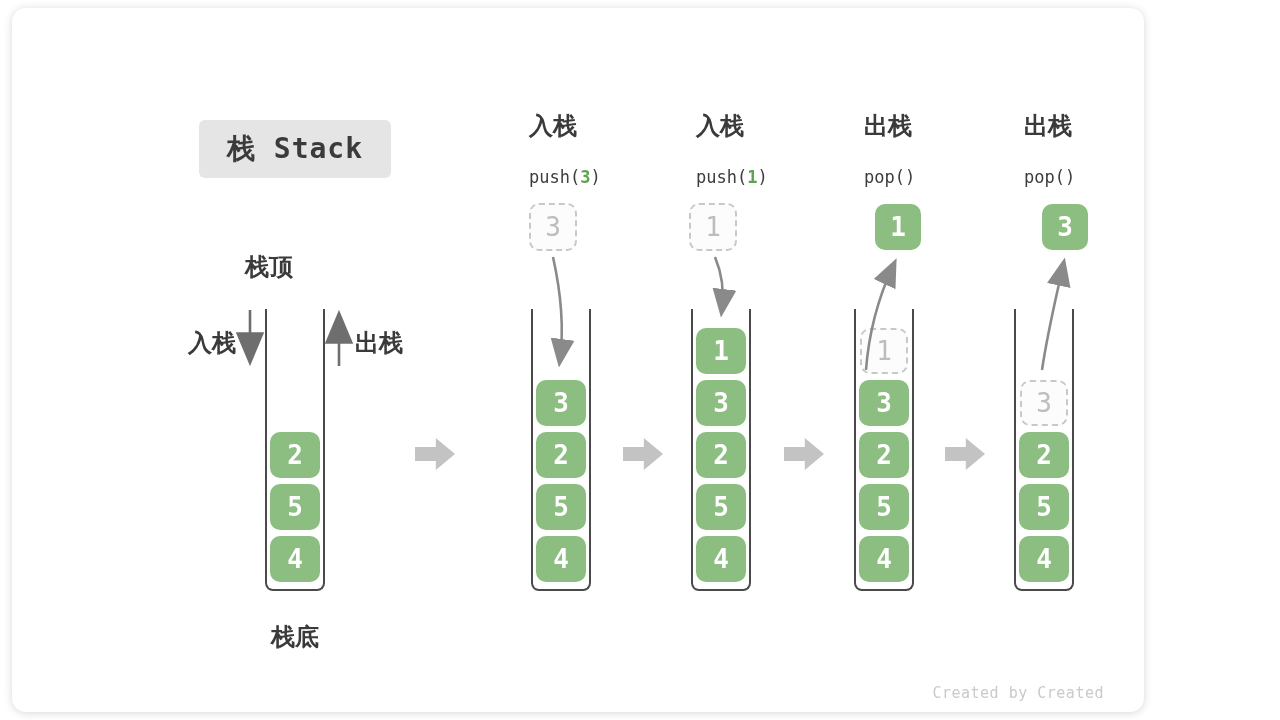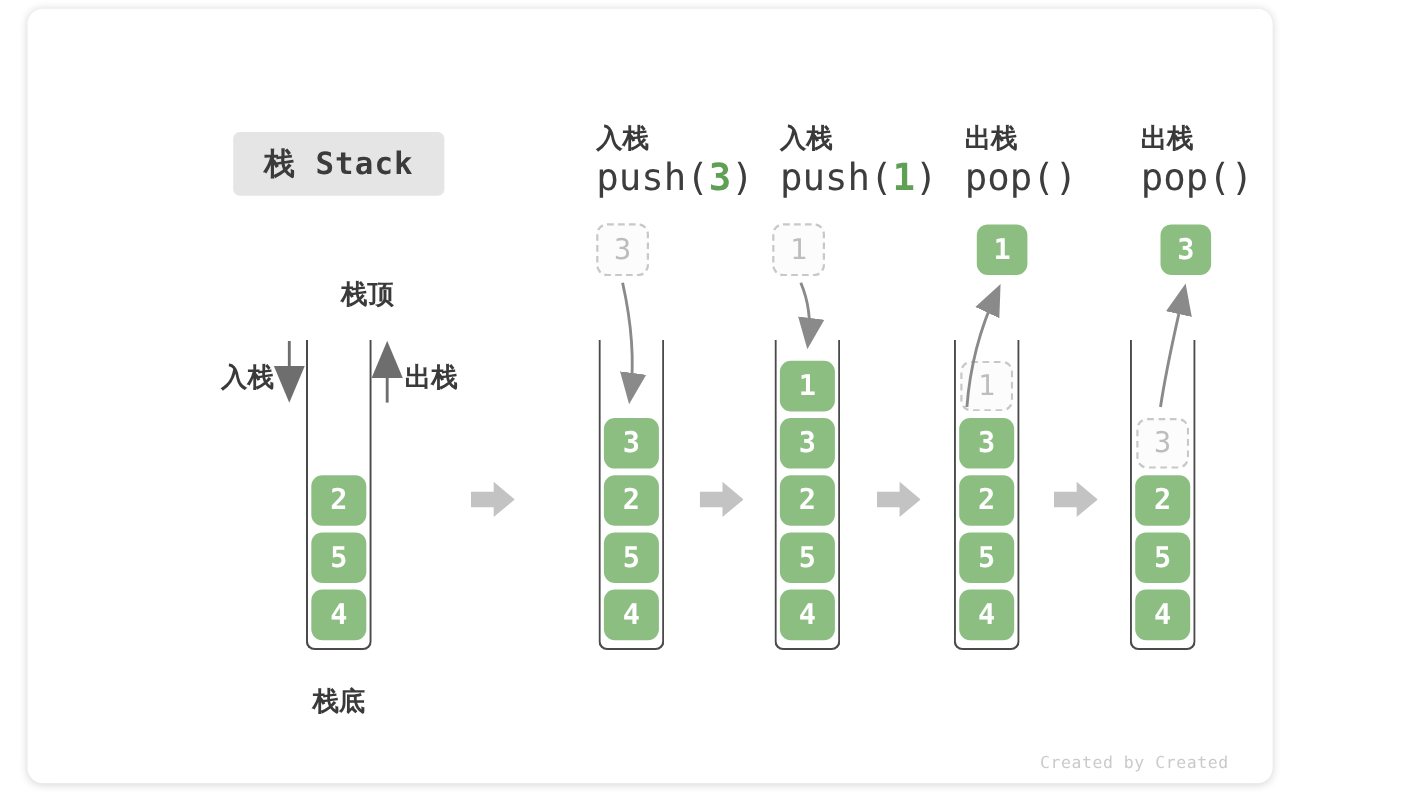--- a/index.html
+++ b/index.html
@@ -2,21 +2,21 @@
 <html><head>
 <meta charset="utf-8">
 <style>
   * { margin: 0; padding: 0; box-sizing: border-box; }
   html, body { width: 1280px; height: 720px; background: #ffffff; }
   body { font-family: "DejaVu Sans", "Liberation Sans", sans-serif; }
 
   .stage { position: relative; width: 1280px; height: 720px; overflow: hidden; }
 
   .card {
-    position: absolute; left: 25px; top: 8px; width: 1132px; height: 704px;
+    position: absolute; left: 12px; top: 8px; width: 1132px; height: 704px;
     background: #ffffff; border-radius: 14px;
     box-shadow: 0 1px 8px rgba(0,0,0,0.16);
   }
 
   .title-box {
     position: absolute; left: 187px; top: 112px; width: 192px; height: 58px;
     background: #e5e5e5; border-radius: 6px;
     display: flex; align-items: center; justify-content: center;
     font-family: "DejaVu Sans Mono", "Liberation Mono", monospace;
     font-size: 28px; font-weight: bold; color: #3b3b3b; letter-spacing: 1px;
@@ -24,21 +24,21 @@
 
   .cn-label {
     position: absolute; font-size: 24px; font-weight: bold; color: #3a3a3a;
     white-space: nowrap;
   }
 
   .op-block { position: absolute; top: 102px; }
   .op-name { font-size: 24px; font-weight: bold; color: #3a3a3a; line-height: 32px; }
   .op-code {
     font-family: "DejaVu Sans Mono", "Liberation Mono", monospace;
-    font-size: 34px; color: #3d3d3d; line-height: 32px; margin-top: 4px;
+    font-size: 17px; color: #3d3d3d; line-height: 32px; margin-top: 19px;
     white-space: nowrap;
   }
   .op-code .arg { color: #5fa054; font-weight: bold; }
 
   .container {
     position: absolute; top: 301px; width: 60px; height: 282px;
     border-left: 2px solid #4a4a4a; border-right: 2px solid #4a4a4a;
     border-bottom: 2px solid #4a4a4a;
     border-bottom-left-radius: 8px; border-bottom-right-radius: 8px;
     background: #ffffff;
@@ -85,21 +85,21 @@
 </head>
 <body>
 
 <div class="stage">
   <div class="card">
 
     <div class="title-box">
       <span>栈 Stack</span>
     </div>
 
-    <div class="cn-label" style="left:233px; top:243px; width:100px; text-align:right;">栈顶</div>
+    <div class="cn-label" style="left:233px; top:243px; width:100px; text-align:left;">栈顶</div>
     <div class="cn-label" style="left:233px; top:613px; width:100px; text-align:center;">栈底</div>
     <div class="cn-label" style="left:160px; top:319px; width:64px; text-align:right;">入栈</div>
     <div class="cn-label" style="left:343px; top:319px; width:64px; text-align:left;">出栈</div>
 
     <div class="op-block" style="left:517px;">
       <div class="op-name">入栈</div>
       <div class="op-code"><span>push(</span><span class="arg">3</span><span>)</span></div>
     </div>
     <div class="op-block" style="left:684px;">
       <div class="op-name">入栈</div>

